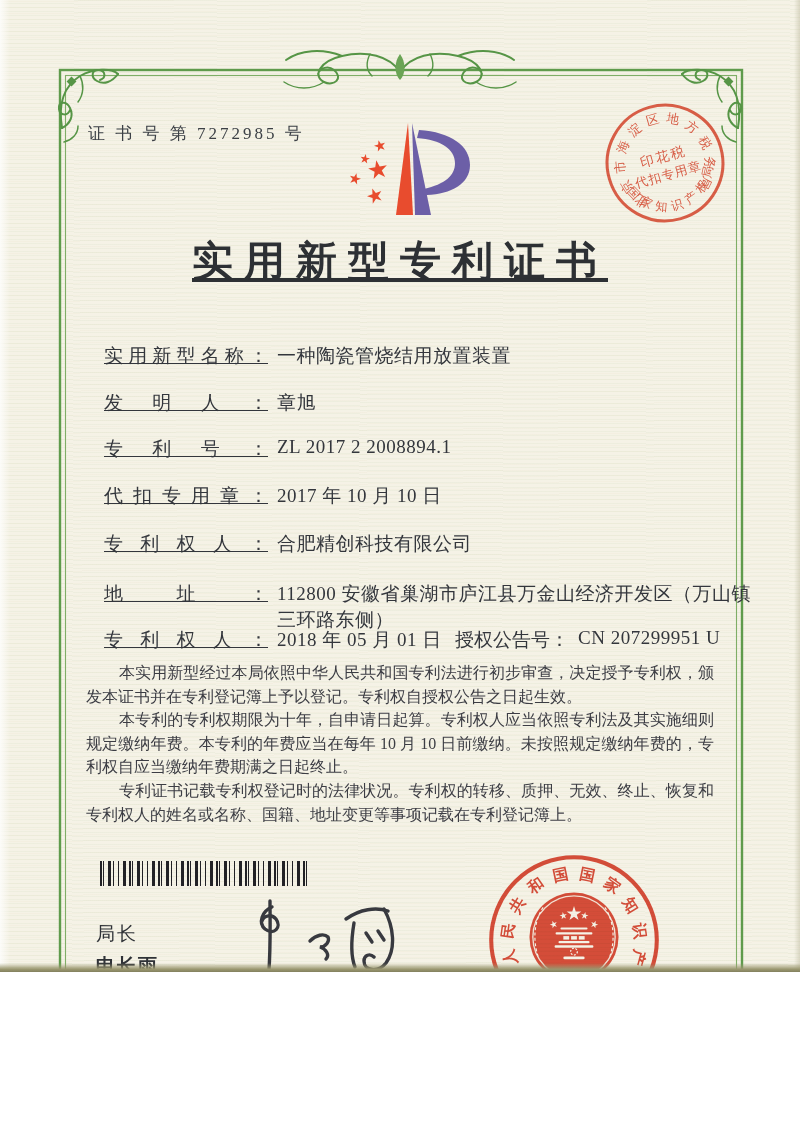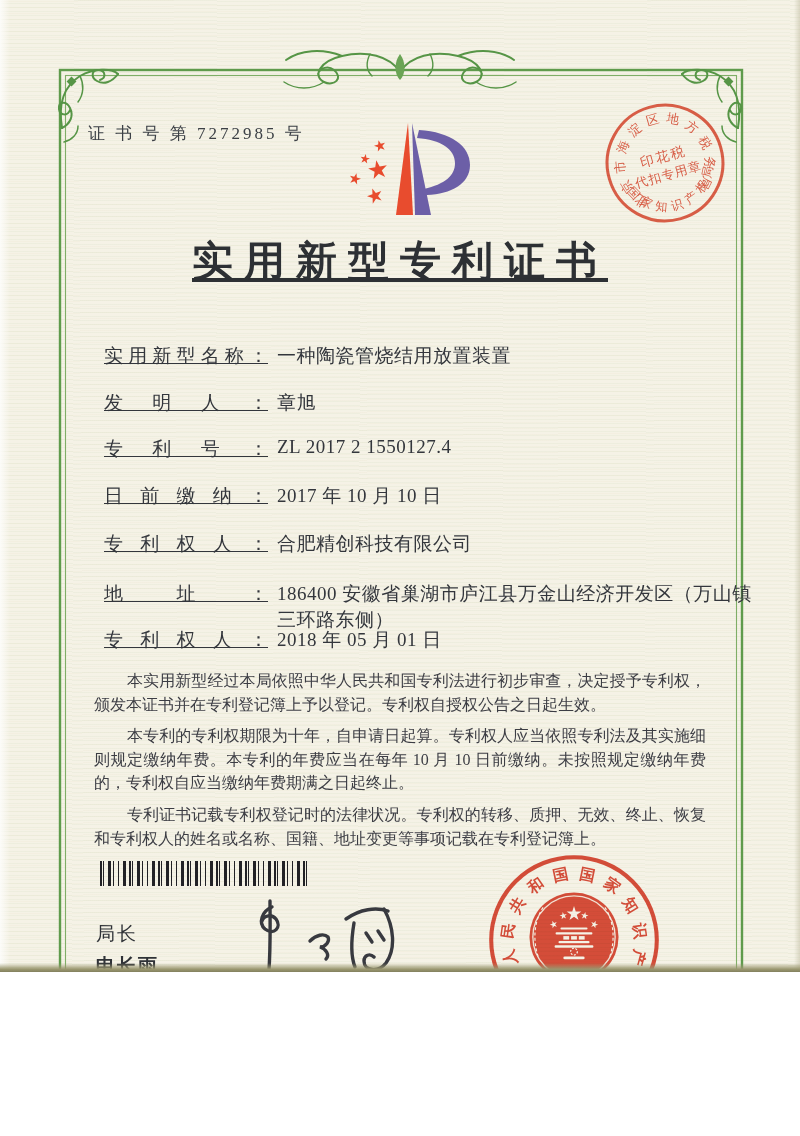--- a/index.html
+++ b/index.html
@@ -16,21 +16,21 @@
   .logo{left:327px;top:118px;z-index:1;}
   .title{left:0;width:800px;top:234px;text-align:center;font-size:41px;font-weight:700;
          letter-spacing:11px;color:#2d3034;z-index:2;text-decoration:underline;}
   .frow{left:104px;z-index:2;display:flex;font-size:19px;color:#33363c;}
   .flabel{display:inline-block;width:164px;text-align:justify;text-align-last:justify;flex:none;text-decoration:underline;}
   .fvalue{padding-left:9px;letter-spacing:0.5px;}
   .fvalue.addr{width:480px;line-height:26px;}
   .grant2{left:455px;top:627px;z-index:2;font-size:19px;color:#33363c;display:flex;}
   .paras{left:86px;top:661px;width:628px;z-index:2;font-size:16px;line-height:23.6px;
          color:#3c3d44;text-align:justify;}
-  .paras p{margin:8px;text-indent:33px;}
+  .paras p{margin:0;text-indent:33px;}
   .barcode{left:100px;top:861px;width:210px;height:25px;z-index:2;
     background:repeating-linear-gradient(90deg,
       #222226 0 2px, rgba(0,0,0,0) 2px 3px,
       #222226 3px 4px, rgba(0,0,0,0) 4px 8px,
       #222226 8px 11px, rgba(0,0,0,0) 11px 13px,
       #222226 13px 14px, rgba(0,0,0,0) 14px 18px,
       #222226 18px 19px, rgba(0,0,0,0) 19px 23px,
       #222226 23px 26px, rgba(0,0,0,0) 26px 29px);}
   .director-title{left:96px;top:921px;font-size:19px;color:#2f3237;z-index:2;letter-spacing:2px;}
   .director-name{left:96px;top:953px;font-size:19px;color:#2f3237;z-index:2;letter-spacing:2px;font-weight:bold;}
@@ -135,37 +135,41 @@
   <div class="abs frow" style="top:343px">
     <span class="flabel">实用新型名称：</span>
     <span class="fvalue">一种陶瓷管烧结用放置装置</span>
   </div>
   <div class="abs frow" style="top:390px">
     <span class="flabel">发明人：</span>
     <span class="fvalue">章旭</span>
   </div>
   <div class="abs frow" style="top:436px">
     <span class="flabel">专利号：</span>
-    <span class="fvalue">ZL 2017 2 1550127.4</span>
+    <span class="fvalue">ZL 2017 2 2008894.1</span>
   </div>
   <div class="abs frow" style="top:483px">
-    <span class="flabel">日前缴纳：</span>
+    <span class="flabel">代扣专用章：</span>
     <span class="fvalue">2017 年 10 月 10 日</span>
   </div>
   <div class="abs frow" style="top:531px">
     <span class="flabel">专利权人：</span>
     <span class="fvalue">合肥精创科技有限公司</span>
   </div>
   <div class="abs frow" style="top:581px">
     <span class="flabel">地址：</span>
-    <span class="fvalue addr">186400 安徽省巢湖市庐江县万金山经济开发区（万山镇三环路东侧）</span>
+    <span class="fvalue addr">112800 安徽省巢湖市庐江县万金山经济开发区（万山镇三环路东侧）</span>
   </div>
   <div class="abs frow" style="top:627px">
     <span class="flabel">专利权人：</span>
     <span class="fvalue">2018 年 05 月 01 日</span>
+  </div>
+  <div class="abs grant2">
+    <span>授权公告号：</span>
+    <span class="fvalue">CN 207299951 U</span>
   </div>
 
   <div class="abs paras">
     <p>本实用新型经过本局依照中华人民共和国专利法进行初步审查，决定授予专利权，颁发本证书并在专利登记簿上予以登记。专利权自授权公告之日起生效。</p>
     <p>本专利的专利权期限为十年，自申请日起算。专利权人应当依照专利法及其实施细则规定缴纳年费。本专利的年费应当在每年 10 月 10 日前缴纳。未按照规定缴纳年费的，专利权自应当缴纳年费期满之日起终止。</p>
     <p>专利证书记载专利权登记时的法律状况。专利权的转移、质押、无效、终止、恢复和专利权人的姓名或名称、国籍、地址变更等事项记载在专利登记簿上。</p>
   </div>
 
   <div class="abs barcode"></div>
 

